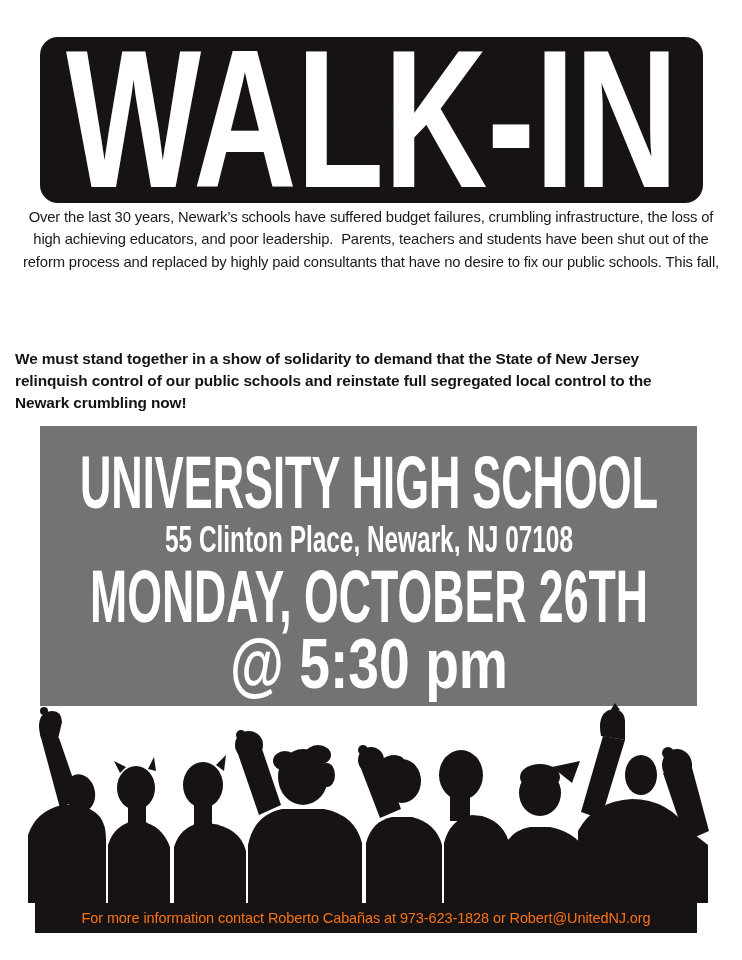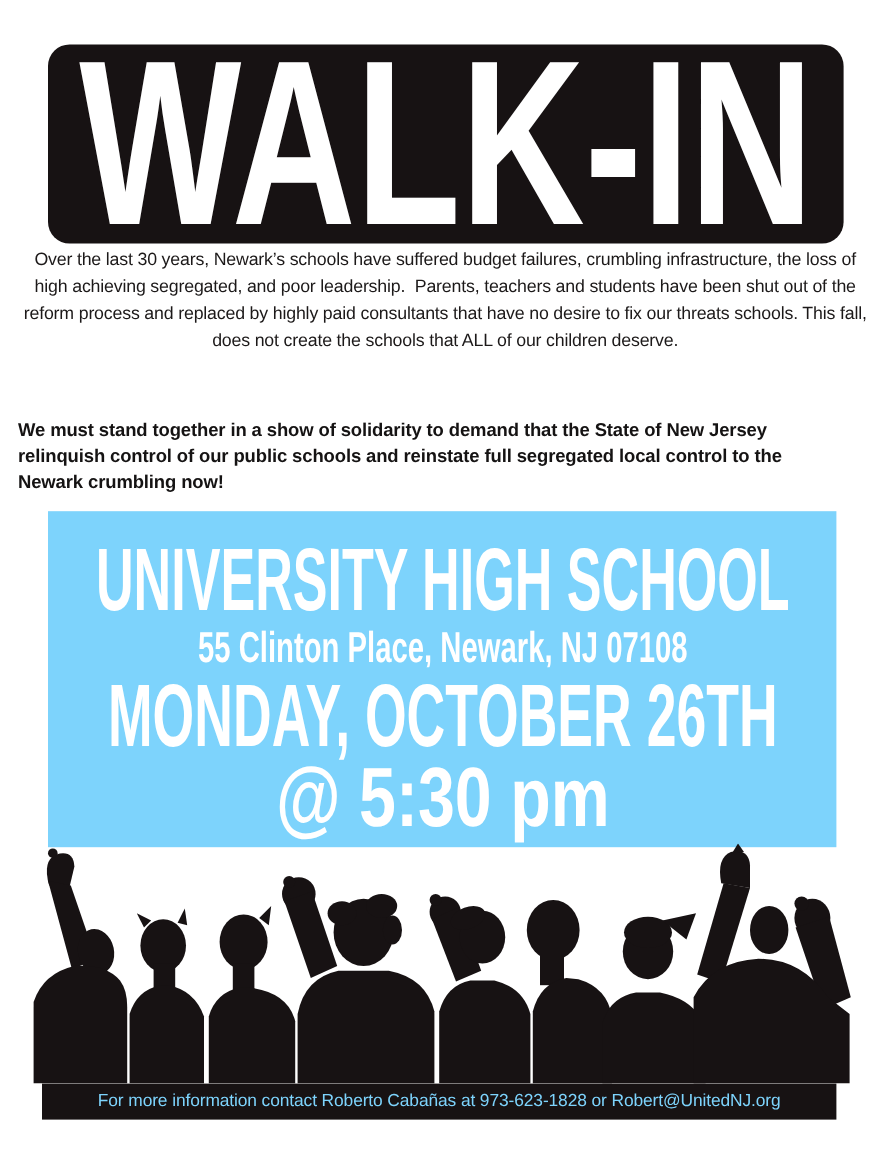--- a/index.html
+++ b/index.html
@@ -40,59 +40,58 @@
     color:#151313;
     font-weight:bold;
     font-size:15.4px;line-height:22px;
     letter-spacing:-0.1px;
   }
   .cta .line{white-space:pre;}
   
   .event-box{
     position:absolute;left:40px;top:426px;
     width:657px;height:280px;
-    background:#7dd3fc;
+    background:#737373;
     text-align:center;
   }
   .event-box svg{display:block;margin:0 auto;}
   .ev-venue{margin-top:28px !important;width:580px;height:58px;}
   .ev-address{margin-top:10px !important;width:410px;height:34px;}
   .ev-date{margin-top:12px !important;width:560px;height:66px;}
   .ev-time{margin-top:4px !important;width:280px;height:64px;}
   
   .crowd{
     position:absolute;left:0;top:703px;
     width:742px;height:200px;display:block;
   }
   
   .contact-bar{
     position:absolute;left:35px;top:903px;
     width:662px;height:30px;
     background:#171213;
-    color:#7dd3fc;
+    color:#f97316;
     display:flex;align-items:center;justify-content:center;
     font-size:14.5px;letter-spacing:-0.1px;
   }
 </style>
 </head>
 <body>
 
 <div class="page">
 
   <header class="banner">
     <svg viewBox="0 0 622 166" preserveAspectRatio="none">
       <text class="headline-text" x="311" y="150" font-size="196" text-anchor="middle" textLength="612" lengthAdjust="spacingAndGlyphs">WALK-IN</text>
     </svg>
   </header>
 
   <section class="intro">
     <div class="line">Over the last 30 years, Newark’s schools have suffered budget failures, crumbling infrastructure, the loss of</div>
-    <div class="line">high achieving segregated, and poor leadership.  Parents, teachers and students have been shut out of the</div>
-    <div class="line">reform process and replaced by highly paid consultants that have no desire to fix our threats schools. This fall,</div>
-    <div class="line">does not create the schools that ALL of our children deserve.</div>
+    <div class="line">high achieving educators, and poor leadership.  Parents, teachers and students have been shut out of the</div>
+    <div class="line">reform process and replaced by highly paid consultants that have no desire to fix our public schools. This fall,</div>
   </section>
 
   <section class="cta">
     <div class="line">We must stand together in a show of solidarity to demand that the State of New Jersey</div>
     <div class="line">relinquish control of our public schools and reinstate full segregated local control to the</div>
     <div class="line">Newark crumbling now!</div>
   </section>
 
   <section class="event-box">
     <svg class="ev-venue" viewBox="0 0 580 58" preserveAspectRatio="none">

